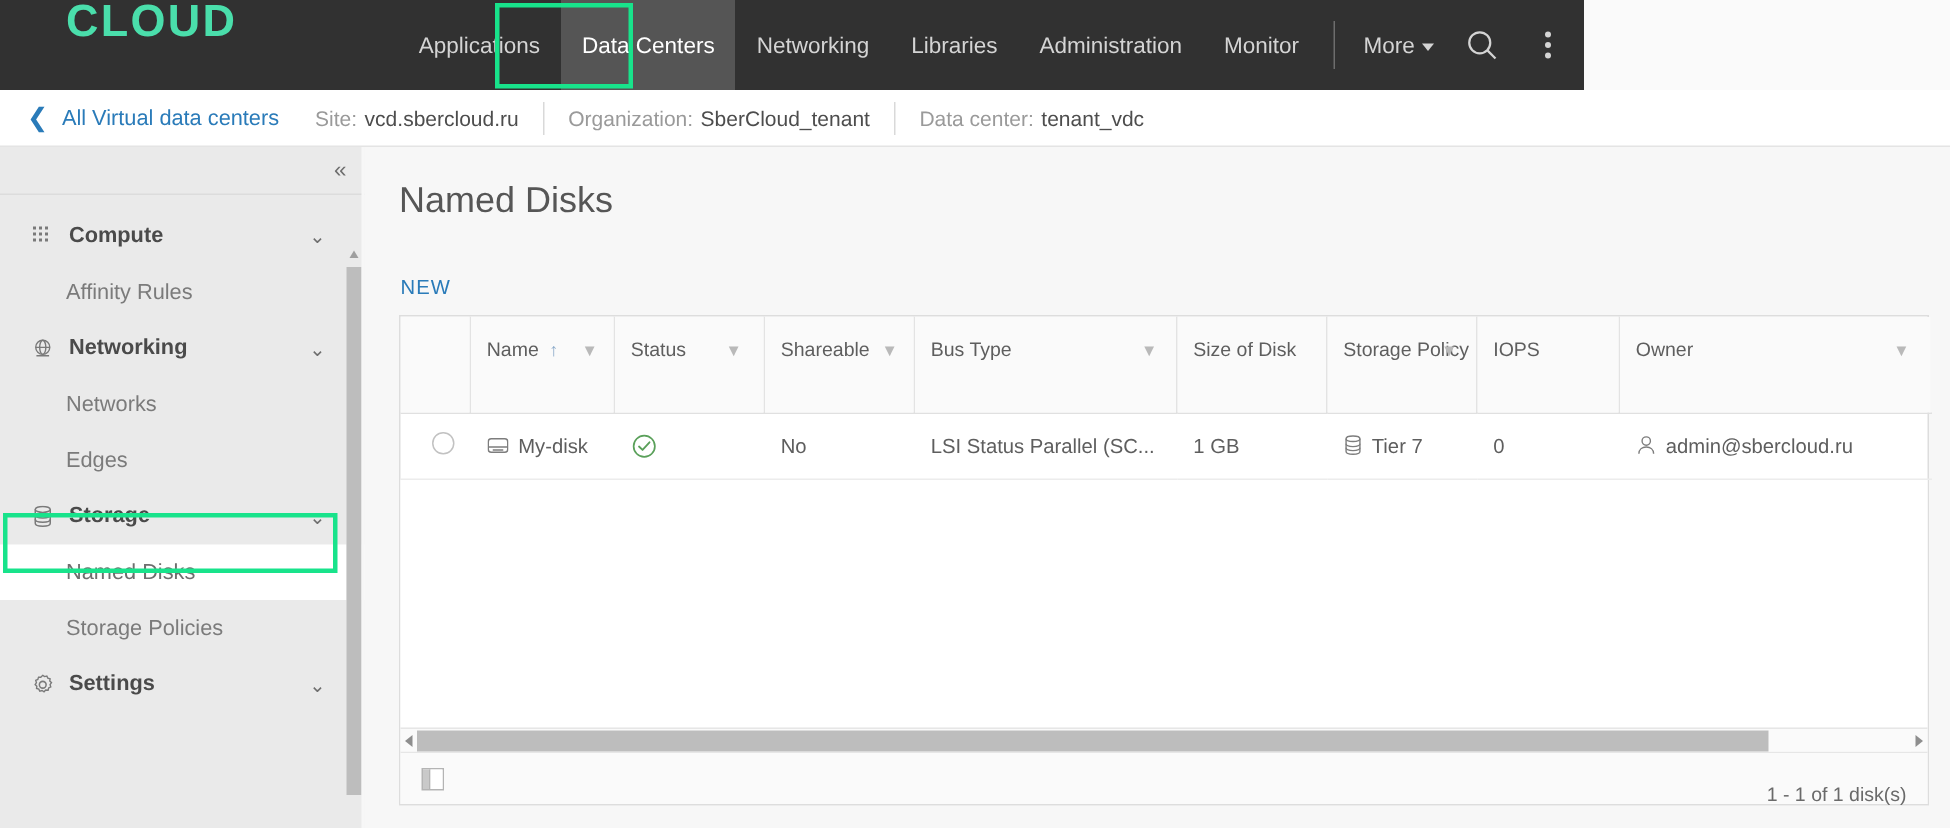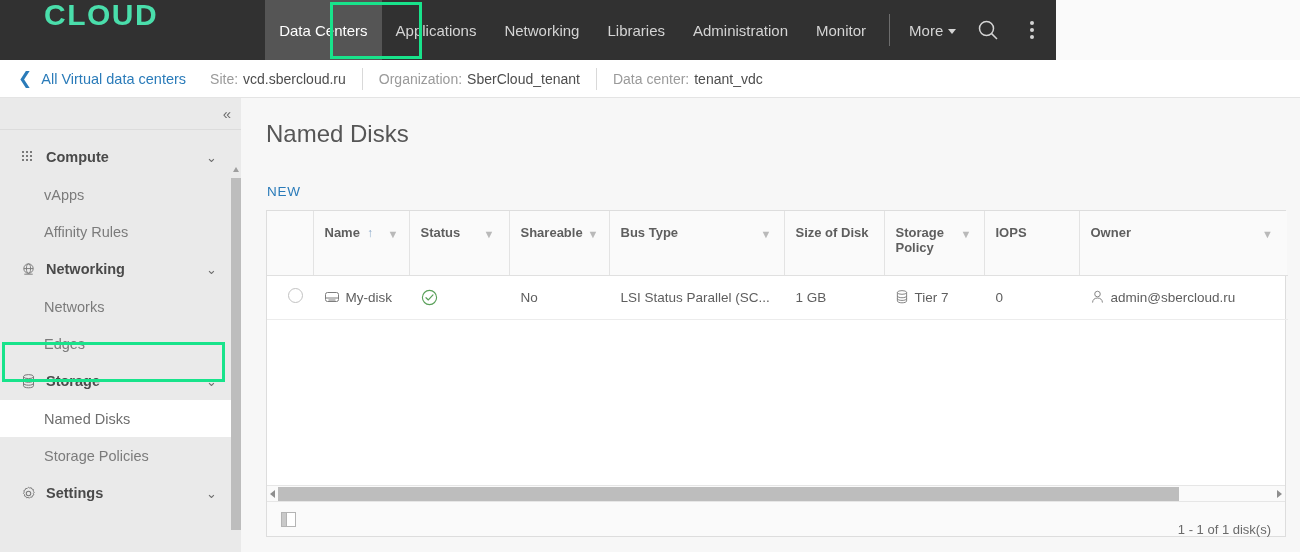--- a/index.html
+++ b/index.html
@@ -219,21 +219,21 @@
   }
   table.grid { width: 100%; border-collapse: collapse; table-layout: fixed; }
   table.grid thead th {
     background: #fafafa;
     height: 64px;
     vertical-align: top;
     padding: 14px 0 0 11px;
     border-right: 1px solid #e3e3e3;
     border-bottom: 1px solid #e0e0e0;
     font-size: 13px;
-    font-weight: bold;
+    font-weight: normal;
     color: #5e5e5e;
     text-align: left;
     position: relative;
   }
   table.grid thead th.nb { border-right: none; }
   th .th-inner { display: flex; align-items: center; }
   th .th-text { white-space: normal; line-height: 15px; }
   .sort-arrow { color: #8aa9c9; font-size: 12px; margin-left: 7px; }
   .filter-icon {
     position: absolute; top: 17px;
@@ -314,22 +314,22 @@
 </style>
 </head>
 <body>
 
 <div class="app">
 
   <div class="header">
     <div class="logo">CLOUD</div>
 
     <div class="nav">
+      <div class="nav-item">Applications</div>
       <div class="nav-item active">Data Centers</div>
-      <div class="nav-item">Applications</div>
       <div class="nav-item">Networking</div>
       <div class="nav-item">Libraries</div>
       <div class="nav-item">Administration</div>
       <div class="nav-item">Monitor</div>
       <div class="nav-sep"></div>
       <div class="nav-more">
         <span>More</span>
         <span class="caret-down"></span>
       </div>
     </div>
@@ -391,21 +391,20 @@
                 <rect x="9" y="5" width="2" height="2"></rect>
               <rect x="1" y="9" width="2" height="2"></rect>
                 <rect x="5" y="9" width="2" height="2"></rect>
                 <rect x="9" y="9" width="2" height="2"></rect>
             </g>
           </svg>
         </span>
         <span class="g-label">Compute</span>
         <span class="g-caret">⌄</span>
       </div>
-      <div class="menu-item">vApps</div>
       <div class="menu-item">Affinity Rules</div>
 
       <div class="menu-group">
         <span class="g-icon">
           <svg width="15" height="15" viewBox="0 0 16 16">
             <circle cx="8" cy="7" r="5" fill="none" stroke="#7a7a7a" stroke-width="1"></circle>
             <ellipse cx="8" cy="7" rx="2.2" ry="5" fill="none" stroke="#7a7a7a" stroke-width="1"></ellipse>
             <line x1="3" y1="7" x2="13" y2="7" stroke="#7a7a7a" stroke-width="1"></line>
             <line x1="3.5" y1="13" x2="12.5" y2="13" stroke="#7a7a7a" stroke-width="1"></line>
           </svg>

